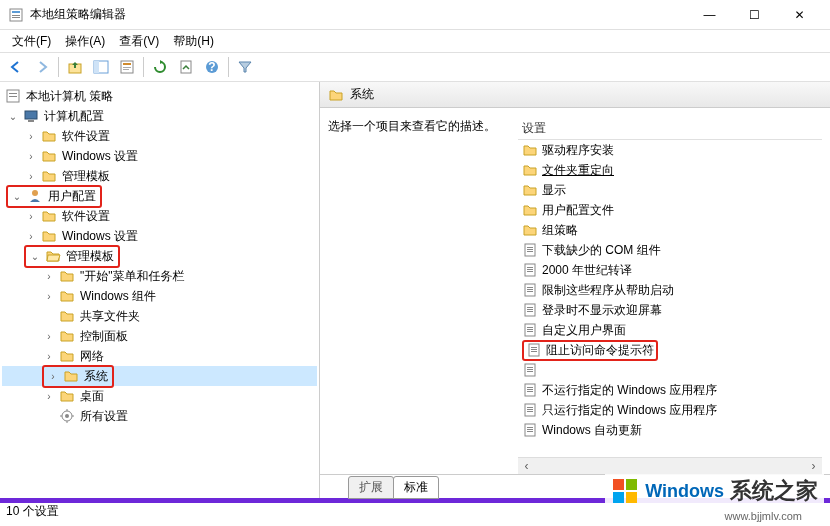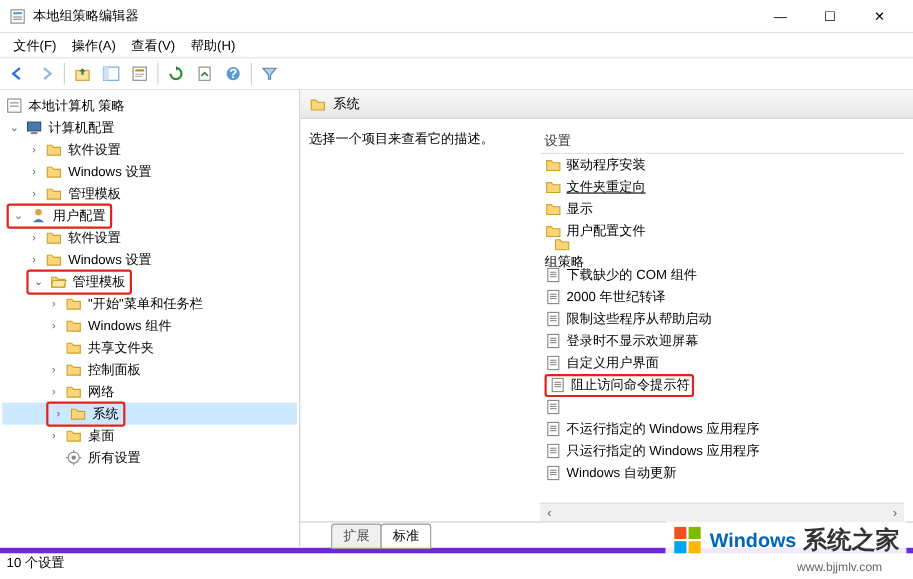--- a/index.html
+++ b/index.html
@@ -12,33 +12,33 @@
 .titlebar .win-btn { width: 45px; height: 30px; display: flex; align-items: center; justify-content: center; color: #000; }
 
 .menubar { height: 22px; display: flex; align-items: center; padding: 0 6px; gap: 2px; }
 .menubar .menu-item { padding: 2px 6px; color: #000; }
 
 .toolbar { height: 30px; display: flex; align-items: center; padding: 0 4px; gap: 2px; border-top: 1px solid #e0e0e0; border-bottom: 1px solid #e0e0e0; }
 .tool-btn { width: 24px; height: 24px; display: flex; align-items: center; justify-content: center; border: 1px solid transparent; }
 .tool-sep { width: 1px; height: 20px; background: #ccc; margin: 0 2px; }
 
 .main { display: flex; height: 416px; }
-.tree-pane { width: 273px; border-right: 1px solid #ccc; overflow: auto; padding: 4px 2px; }
+.tree-pane { width: 320px; border-right: 1px solid #ccc; overflow: auto; padding: 4px 2px; }
 .content-pane { flex: 1; display: flex; flex-direction: column; }
 
 .tree-row { display: flex; align-items: center; height: 20px; white-space: nowrap; }
 .tree-row.selected { background: #cce8ff; }
 .tw { width: 14px; height: 14px; display: flex; align-items: center; justify-content: center; color: #666; font-size: 10px; cursor: pointer; }
 .tree-icon { width: 16px; height: 16px; margin: 0 3px; display: flex; align-items: center; justify-content: center; }
 .tree-label { padding: 1px 2px; color: #000; }
 .red-box { border: 2px solid #e2231a; border-radius: 3px; padding: 0 2px; }
 
 .content-header { height: 26px; background: linear-gradient(#f8f8f8,#e8e8e8); border-bottom: 1px solid #ccc; display: flex; align-items: center; padding: 0 8px; }
 .content-header .folder-ico { margin-right: 6px; }
-.content-body { flex: 1; display: flex; padding: 10px 8px 0 8px; gap: 20px; overflow: hidden; }
+.content-body { flex: 1; display: flex; padding: 10px 8px 0 8px; gap: 0; overflow: hidden; }
 .desc-col { width: 190px; color: #000; }
 .list-col { flex: 1; display: flex; flex-direction: column; overflow: hidden; }
 .col-header { font-weight: normal; padding: 2px 4px; border-bottom: 1px solid #e0e0e0; color: #333; }
 .list-items { flex: 1; overflow: auto; }
 .list-row { display: flex; align-items: center; height: 20px; padding: 0 4px; }
 .list-row .item-ico { width: 16px; height: 16px; margin-right: 4px; display:flex; align-items:center; justify-content:center; }
 .list-row .item-label { color: #000; }
 .red-box-inline { border: 2px solid #e2231a; border-radius: 3px; padding: 0 2px; display: inline-flex; align-items: center; }
 
 .scroll-h { height: 17px; background: #f0f0f0; border-top: 1px solid #ddd; display: flex; align-items: center; }
@@ -361,21 +361,21 @@
               <span style="display: inline-flex; align-items: center;">
                 <span class="item-ico">
                   <svg class="svg" width="16" height="16">
                     <path d="M2 4 L6 4 L8 6 L14 6 L14 13 L2 13 Z" fill="#fcd57a" stroke="#c9a227"></path>
                   </svg>
                 </span>
                 <span class="item-label">用户配置文件</span>
               </span>
             </div>
             <div class="list-row">
-              <span style="display: inline-flex; align-items: center; flex-direction: column;">
+              <span style="display: inline-flex; align-items: center;">
                 <span class="item-ico">
                   <svg class="svg" width="16" height="16">
                     <path d="M2 4 L6 4 L8 6 L14 6 L14 13 L2 13 Z" fill="#fcd57a" stroke="#c9a227"></path>
                   </svg>
                 </span>
                 <span class="item-label">组策略</span>
               </span>
             </div>
             <div class="list-row">
               <span style="display: inline-flex; align-items: center;">

